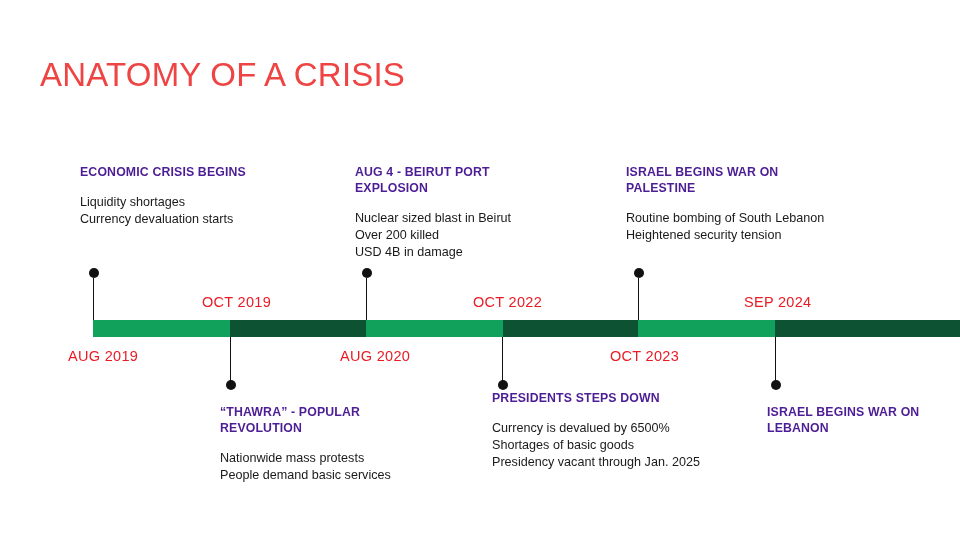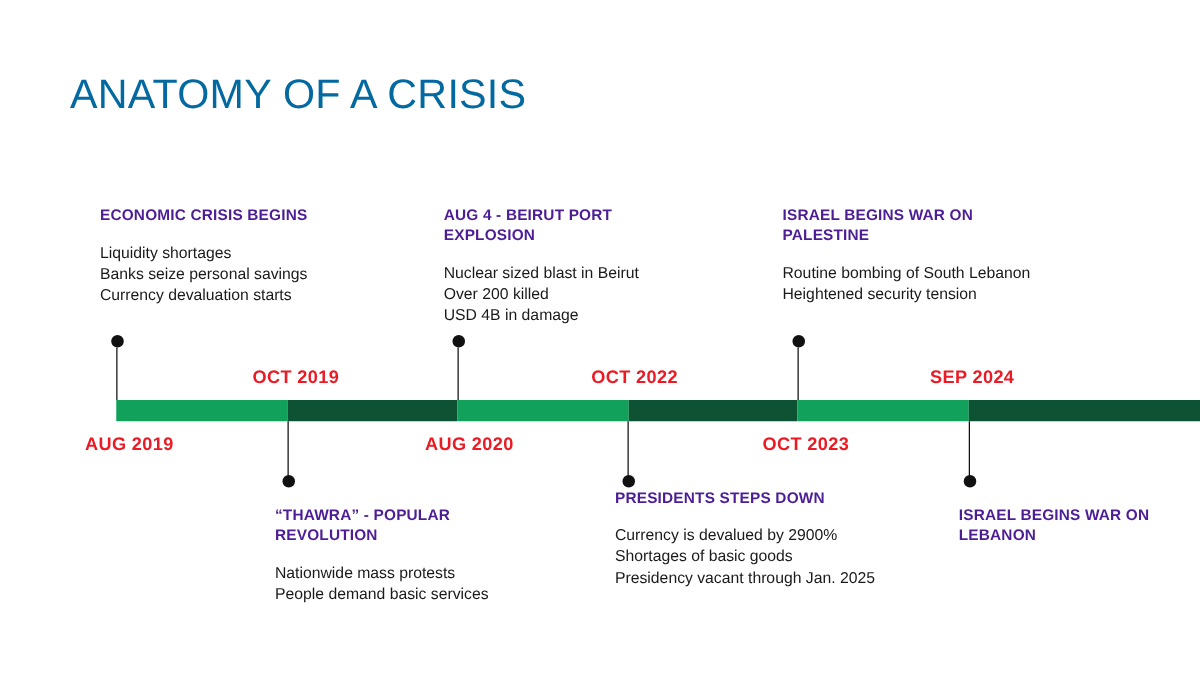--- a/index.html
+++ b/index.html
@@ -22,25 +22,24 @@
     background: #ffffff;
   }
 
   
   #page-title {
     position: absolute;
     left: 40px;
     top: 55px;
     font-size: 33px;
     font-weight: 400;
-    color: #0369a1;
+    color: #ef4444;
     letter-spacing: 0.2px;
     line-height: 1.2;
     white-space: nowrap;
-    margin-left: 16px;
   }
 
   
   #timeline-bar {
     position: absolute;
     left: 93px;
     top: 320px;
     width: 867px;
     height: 17px;
     display: flex;
@@ -72,21 +71,21 @@
   .marker.up .marker-dot { top: 268px; }
   .marker.up .marker-line { top: 278px; height: 42px; }
   
   .marker.down .marker-line { top: 337px; height: 44px; }
   .marker.down .marker-dot { top: 380px; }
 
   
   .date-label {
     position: absolute;
     font-size: 14.5px;
-    font-weight: bold;
+    font-weight: normal;
     color: #ea1b24;
     letter-spacing: 0.3px;
     white-space: nowrap;
   }
   .date-label.above { top: 294px; }
   .date-label.below { top: 348px; }
 
   
   .event {
     position: absolute;
@@ -164,21 +163,20 @@
       <div class="date-label below" style="left: 68px;">AUG 2019</div>
       <div class="date-label below" style="left: 340px;">AUG 2020</div>
       <div class="date-label below" style="left: 610px;">OCT 2023</div>
     </div>
 
   <div id="events-top-layer">
       <div class="event top" style="left: 80px; top: 164px; width: 270px;">
         <div class="event-title">ECONOMIC CRISIS BEGINS</div>
         <div class="event-details">
           <span class="detail-line">Liquidity shortages</span>
-          <span class="detail-line">Banks seize personal savings</span>
           <span class="detail-line">Currency devaluation starts</span>
         </div>
       </div>
       <div class="event top" style="left: 355px; top: 164px; width: 265px;">
         <div class="event-title">AUG 4 - BEIRUT PORT
 EXPLOSION</div>
         <div class="event-details">
           <span class="detail-line">Nuclear sized blast in Beirut</span>
           <span class="detail-line">Over 200 killed</span>
           <span class="detail-line">USD 4B in damage</span>
@@ -199,21 +197,21 @@
         <div class="event-title">“THAWRA” - POPULAR
 REVOLUTION</div>
         <div class="event-details">
           <span class="detail-line">Nationwide mass protests</span>
           <span class="detail-line">People demand basic services</span>
         </div>
       </div>
       <div class="event bottom" style="left: 492px; top: 390px; width: 270px;">
         <div class="event-title">PRESIDENTS STEPS DOWN</div>
         <div class="event-details">
-          <span class="detail-line">Currency is devalued by 2900%</span>
+          <span class="detail-line">Currency is devalued by 6500%</span>
           <span class="detail-line">Shortages of basic goods</span>
           <span class="detail-line">Presidency vacant through Jan. 2025</span>
         </div>
       </div>
       <div class="event bottom" style="left: 767px; top: 404px; width: 190px;">
         <div class="event-title">ISRAEL BEGINS WAR ON
 LEBANON</div>
       </div>
     </div>
 

